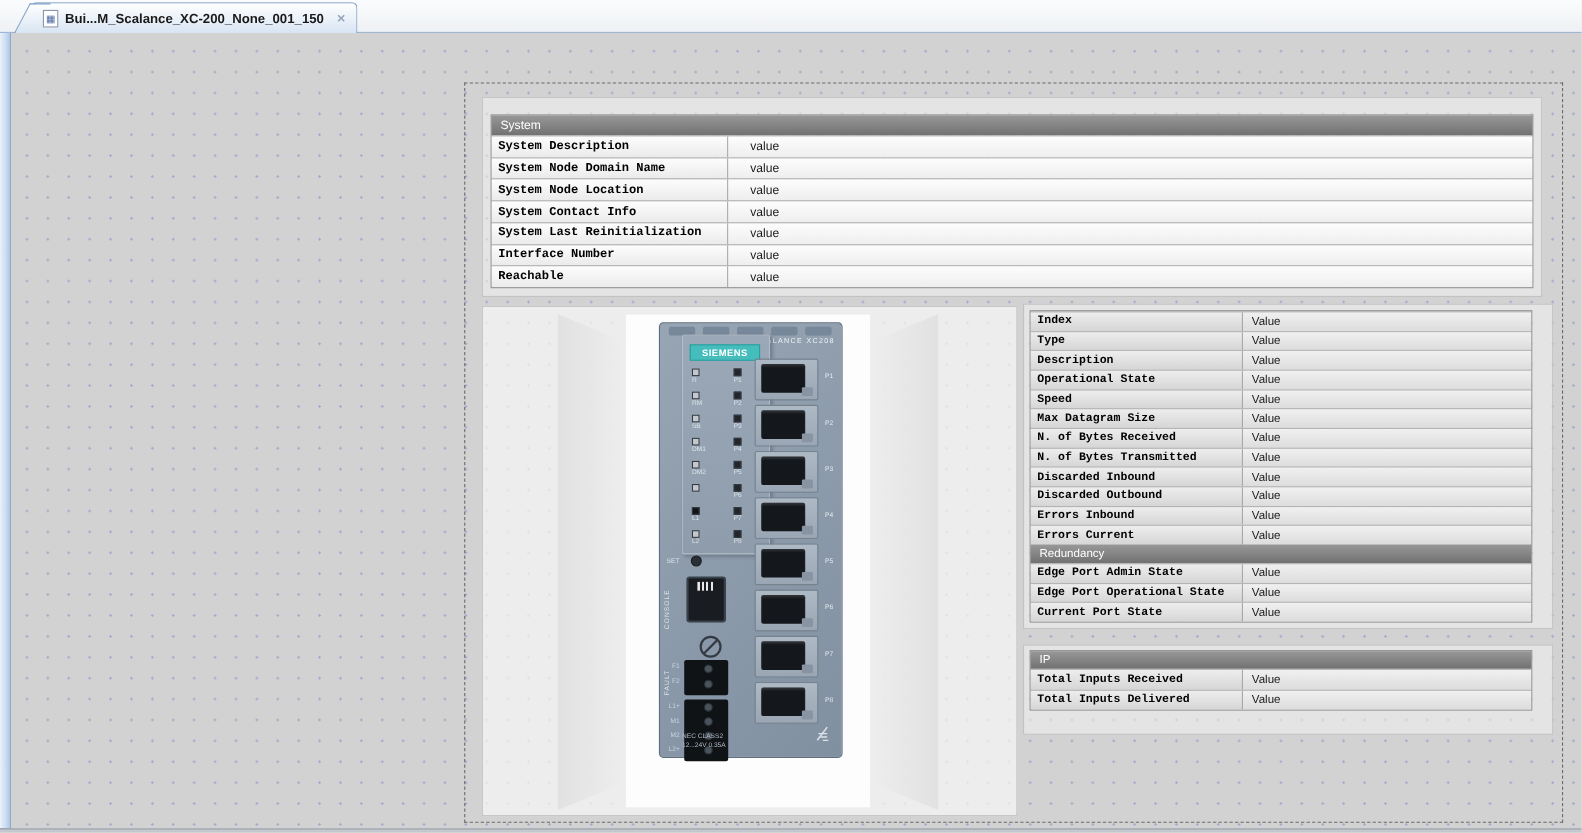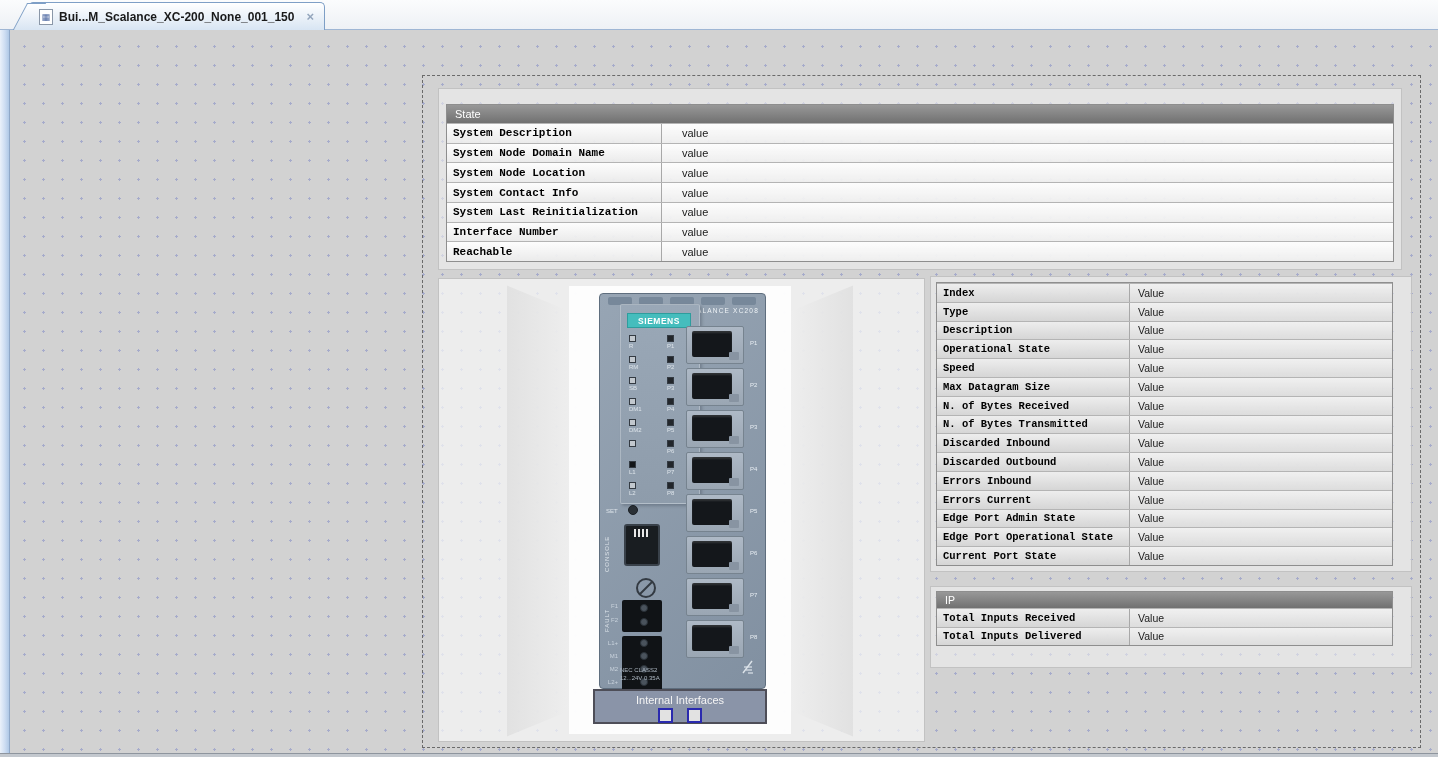--- a/index.html
+++ b/index.html
@@ -159,21 +159,21 @@
 
   <div class="frame-left"></div>
   <div class="frame-bottom"></div>
 
   <div class="canvas">
 
     <div class="faceplate-bounds"></div>
 
     <div class="panel panel-system">
       <div class="tbl tbl-sys">
-        <div class="tbl-h">State</div>
+        <div class="tbl-h">System</div>
         <div class="tbl-r">
           <div class="tbl-label">System Description</div>
           <div class="tbl-value">value</div>
         </div>
         <div class="tbl-r">
           <div class="tbl-label">System Node Domain Name</div>
           <div class="tbl-value">value</div>
         </div>
         <div class="tbl-r">
           <div class="tbl-label">System Node Location</div>
@@ -372,27 +372,20 @@
           <div class="ptext" style="top:381px">12...24V 0.35A</div>
 
           <svg class="ground" width="16" height="18" viewBox="0 0 16 18">
             <line x1="3" y1="15" x2="12" y2="3" stroke="#DCE3E9" stroke-width="1.4"></line>
             <line x1="4" y1="9" x2="12" y2="9" stroke="#DCE3E9" stroke-width="1.2"></line>
             <line x1="6" y1="12" x2="12" y2="12" stroke="#DCE3E9" stroke-width="1.2"></line>
             <line x1="8" y1="15" x2="13" y2="15" stroke="#DCE3E9" stroke-width="1.2"></line>
           </svg>
         </div>
 
-        <div class="ii-bar">
-          <div class="ii-label">Internal Interfaces</div>
-          <div class="ii-squares">
-            <div class="ii-sq"></div>
-            <div class="ii-sq"></div>
-          </div>
-        </div>
       </div>
     </div>
 
     <div class="panel panel-iface">
       <div class="tbl tbl-if">
         <div class="tbl-r">
           <div class="tbl-label">Index</div>
           <div class="tbl-value">Value</div>
         </div>
         <div class="tbl-r">
@@ -432,20 +425,21 @@
           <div class="tbl-value">Value</div>
         </div>
         <div class="tbl-r">
           <div class="tbl-label">Errors Inbound</div>
           <div class="tbl-value">Value</div>
         </div>
         <div class="tbl-r">
           <div class="tbl-label">Errors Current</div>
           <div class="tbl-value">Value</div>
         </div>
+        <div class="tbl-h">Redundancy</div>
         <div class="tbl-r">
           <div class="tbl-label">Edge Port Admin State</div>
           <div class="tbl-value">Value</div>
         </div>
         <div class="tbl-r">
           <div class="tbl-label">Edge Port Operational State</div>
           <div class="tbl-value">Value</div>
         </div>
         <div class="tbl-r">
           <div class="tbl-label">Current Port State</div>

